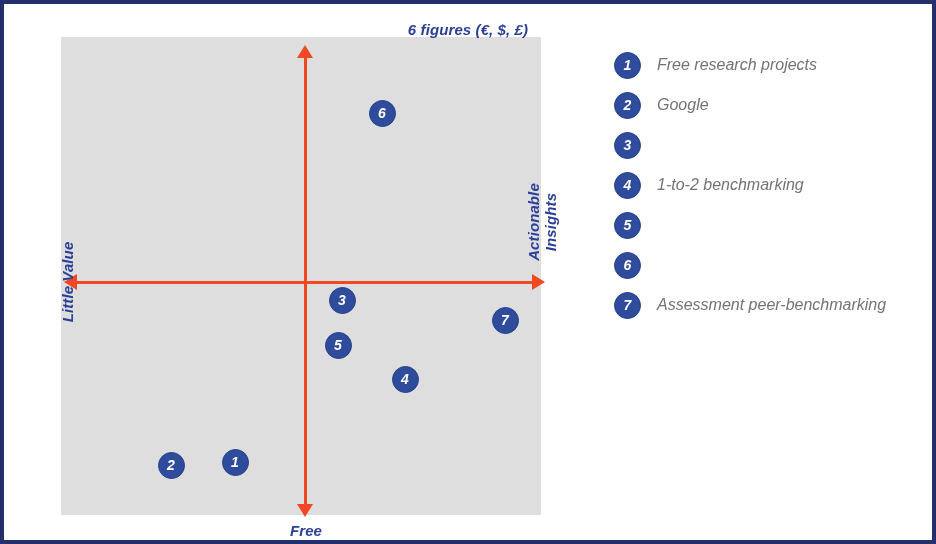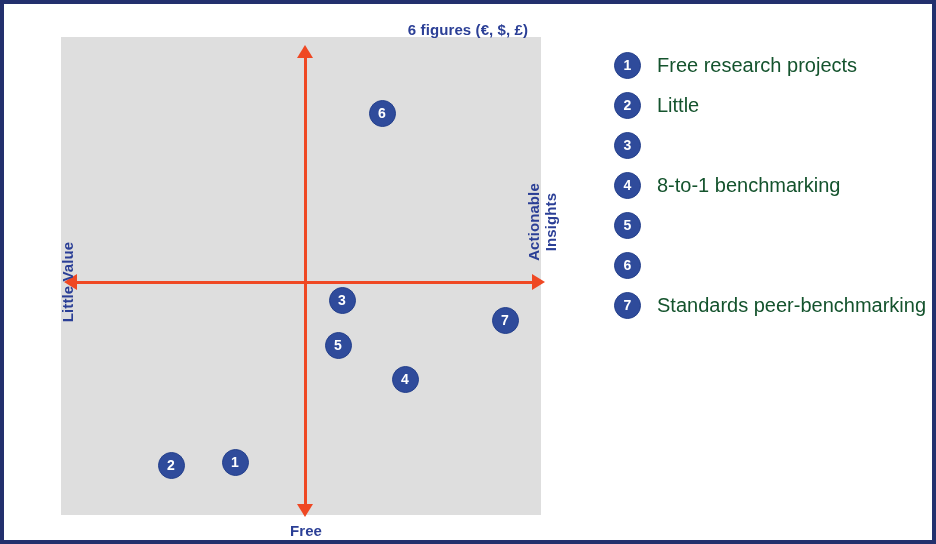--- a/index.html
+++ b/index.html
@@ -13,20 +13,21 @@
     font-family: "Liberation Sans", sans-serif;
     overflow: hidden;
   }
   #page {
     position: relative;
     width: 936px;
     height: 544px;
     box-sizing: border-box;
     background: #ffffff;
     border: 4px solid #23306d;
+    font-style: italic;
   }
 
   
   #plot-area {
     position: absolute;
     left: 57px;
     top: 33px;
     width: 480px;
     height: 478px;
     background: #dedede;
@@ -163,22 +164,22 @@
     color: #ffffff;
     font-size: 14px;
     font-weight: bold;
     display: flex;
     align-items: center;
     justify-content: center;
     box-sizing: border-box;
   }
   .legend-text {
     margin-left: 16px;
-    font-size: 20px;
-    color: #14532d;
+    font-size: 16px;
+    color: #737373;
     white-space: nowrap;
   }
 </style>
 </head>
 <body>
 
 <div id="page">
 
   <div id="plot-area"></div>
 
@@ -205,34 +206,34 @@
   <div class="marker" style="left: 364.5px; top: 95.5px;">6</div>
   <div class="marker" style="left: 487.5px; top: 302.5px;">7</div>
 
   <div id="legend">
     <div class="legend-row">
       <span class="legend-badge">1</span>
       <span class="legend-text">Free research projects</span>
     </div>
     <div class="legend-row">
       <span class="legend-badge">2</span>
-      <span class="legend-text">Little</span>
+      <span class="legend-text">Google</span>
     </div>
     <div class="legend-row">
       <span class="legend-badge">3</span>
     </div>
     <div class="legend-row">
       <span class="legend-badge">4</span>
-      <span class="legend-text">8-to-1 benchmarking</span>
+      <span class="legend-text">1-to-2 benchmarking</span>
     </div>
     <div class="legend-row">
       <span class="legend-badge">5</span>
     </div>
     <div class="legend-row">
       <span class="legend-badge">6</span>
     </div>
     <div class="legend-row">
       <span class="legend-badge">7</span>
-      <span class="legend-text">Standards peer-benchmarking</span>
+      <span class="legend-text">Assessment peer-benchmarking</span>
     </div>
   </div>
 
 </div>
 
 </body></html>

